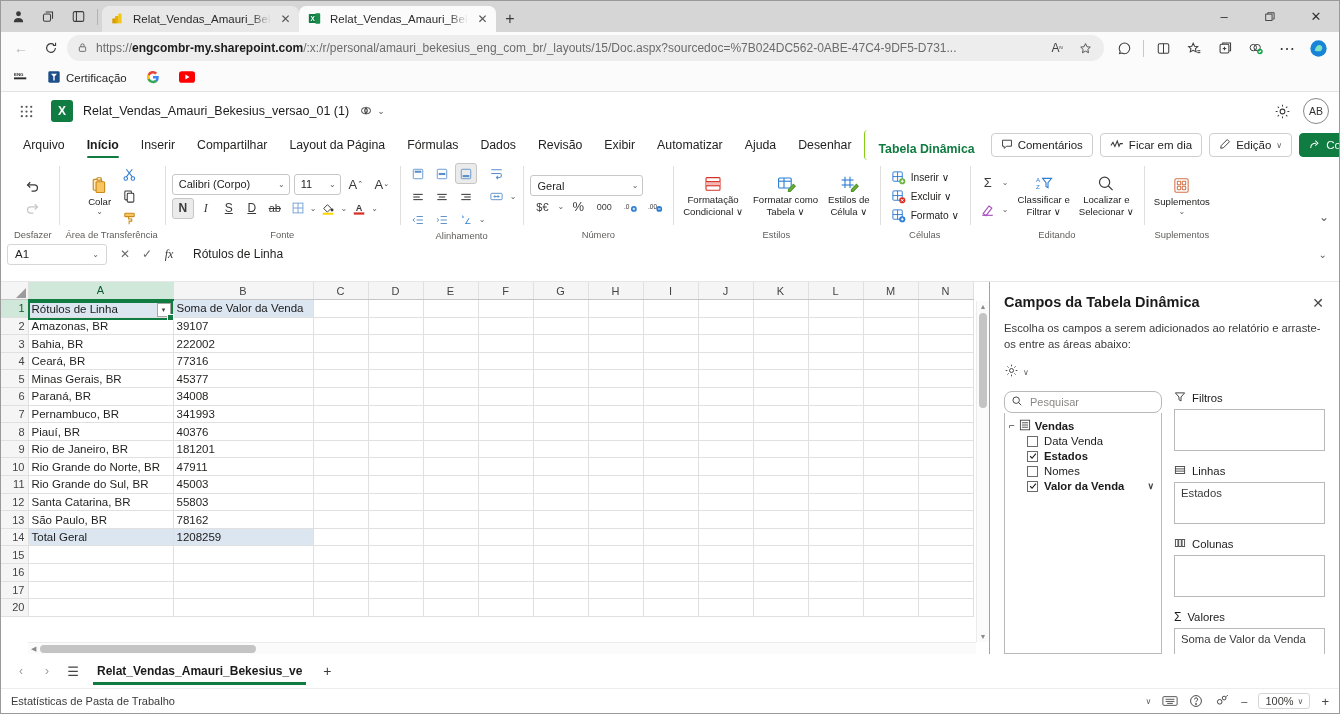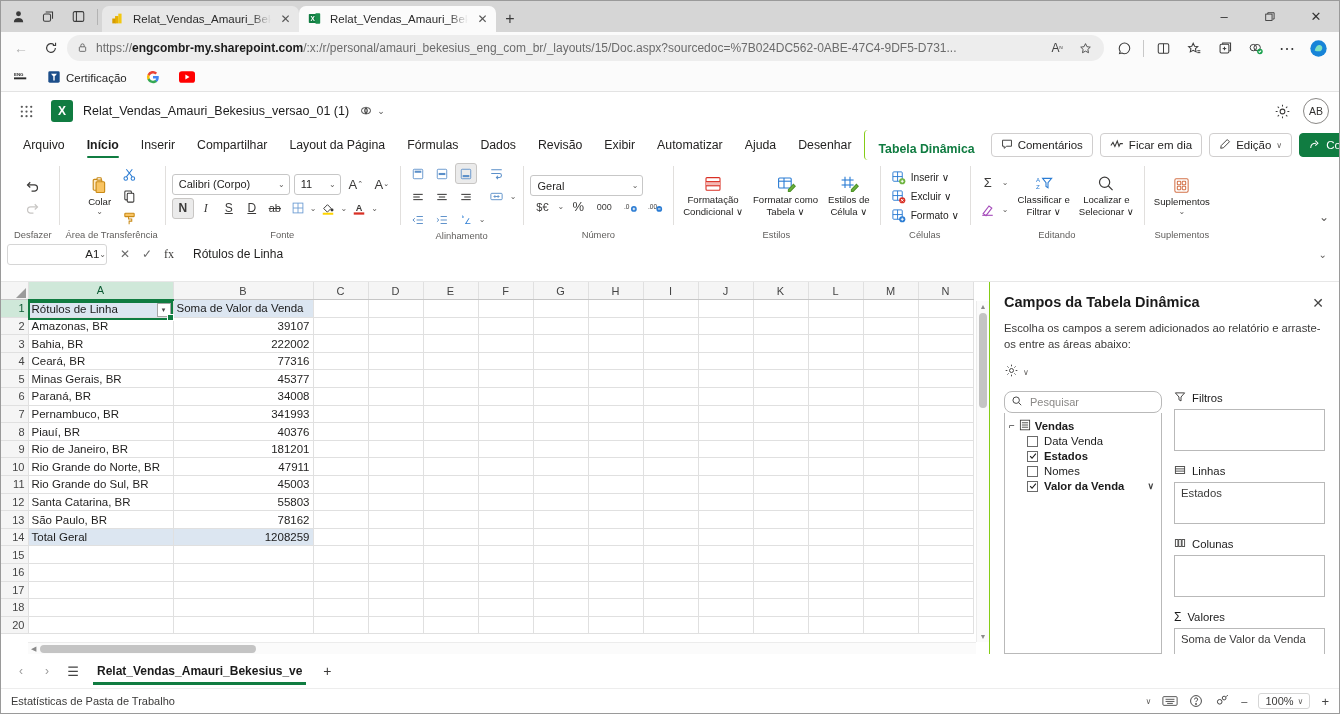--- a/index.html
+++ b/index.html
@@ -76,42 +76,42 @@
   .stack{display:flex;flex-direction:column;gap:1px;}
   .minibtn{display:flex;align-items:center;gap:4px;padding:1px 4px;border-radius:3px;font-size:10.2px;color:#252423;}
   .sqbtn{width:22px;height:21px;display:flex;align-items:center;justify-content:center;border-radius:3px;color:#3b3a39;font-size:12px;}
   .sqbtn.on{background:#ebebeb;border:1px solid #c8c6c4;}
   .caret{font-size:8px;color:#605e5c;}
   .fontbox{height:21px;border:1px solid #c7c7c7;border-radius:3px;display:flex;align-items:center;justify-content:space-between;padding:0 4px 0 6px;font-size:11px;color:#252423;background:#fff;}
   .ribbon-collapse{position:absolute;right:10px;bottom:18px;color:#605e5c;font-size:12px;}
 
   
   .fbar{height:26px;display:flex;align-items:center;gap:0;padding:0 6px 2px;background:#fff;}
-  .namebox{width:100px;height:21px;border:1px solid #d6d6d6;border-radius:3px;display:flex;align-items:center;justify-content:flex-end;padding:0 0 0 7px;font-size:11.5px;background:#fff;}
+  .namebox{width:100px;height:21px;border:1px solid #d6d6d6;border-radius:3px;display:flex;align-items:center;justify-content:space-between;padding:0 7px 0 7px;font-size:11.5px;background:#fff;}
   .fbtns{display:flex;align-items:center;gap:2px;padding:0 8px;}
   .fbtn{width:20px;height:20px;display:flex;align-items:center;justify-content:center;font-size:12px;color:#6b6b6b;}
-  .fx{font-family:"Liberation Serif",serif;font-size:12px;color:#3b3a39;}
+  .fx{font-style:italic;font-family:"Liberation Serif",serif;font-size:12px;color:#3b3a39;}
   .finput{flex:1;font-size:12px;color:#201f1e;padding-left:6px;height:21px;display:flex;align-items:center;}
   .fbar-caret{color:#605e5c;font-size:10px;padding:0 6px;}
 
   
   .sheet-wrap{position:absolute;left:0;right:0;top:281px;bottom:59px;display:flex;background:#fff;}
   .gridpane{position:relative;flex:1;overflow:hidden;background:#fff;}
   table.grid{border-collapse:collapse;table-layout:fixed;font-size:11.5px;}
   table.grid td, table.grid th{border-right:1px solid #e0e0e0;border-bottom:1px solid #e0e0e0;height:17.6px;padding:0 3px;font-weight:400;overflow:hidden;white-space:nowrap;}
   .corner{width:27px;background:#f5f5f5;border-bottom:1px solid #c6c6c6 !important;position:relative;}
   .corner svg{position:absolute;right:2px;bottom:1px;}
   th.colh{background:#f5f5f5;color:#444;text-align:center;font-size:11px;height:19px;border-bottom:1px solid #c6c6c6 !important;font-weight:400;}
   th.colh.sel{background:#cfe8d9;color:#0b5a32;border-bottom:2px solid #107c41 !important;}
   td.rowh{background:#f5f5f5;color:#444;text-align:right;font-size:11px;width:27px;padding-right:5px;border-right:1px solid #c6c6c6;}
   td.rowh.sel{background:#cfe8d9;color:#0b5a32;}
   td.cell{background:#fff;}
   td.hdrcell{background:#dce6f1;font-weight:700;color:#1b1b1b;}
   td.totcell{background:#dce6f1;font-weight:700;color:#1b1b1b;}
-  td.num{text-align:right;padding-right:5px;}
+  td.num{text-align:left;padding-right:5px;}
   .selbox{position:absolute;left:27px;top:19px;width:145px;height:18.6px;border:2px solid #107c41;pointer-events:none;z-index:6;}
   .selbox::after{content:"";position:absolute;right:-3px;bottom:-3px;width:5px;height:5px;background:#107c41;border:1px solid #fff;}
   .filterbtn{position:absolute;right:2px;top:2px;width:14px;height:14px;border:1px solid #a6a6a6;background:#fff;display:flex;align-items:center;justify-content:center;font-size:7px;color:#444;}
 
   
   .vsb{position:absolute;right:0;top:19px;bottom:12px;width:13px;background:#fbfbfb;border-left:1px solid #ececec;display:flex;flex-direction:column;align-items:center;justify-content:space-between;}
   .vsb .thumb{position:absolute;top:12px;width:8px;height:95px;background:#c4c4c4;border-radius:4px;}
   .vsb .ar{font-size:7px;color:#8a8a8a;padding:2px 0;}
   .hsb{position:absolute;left:27px;right:13px;bottom:0;height:12px;background:#fbfbfb;border-top:1px solid #ececec;display:flex;align-items:center;}
   .hsb .thumb{position:absolute;left:12px;width:216px;height:8px;background:#c4c4c4;border-radius:4px;}
@@ -1130,37 +1130,20 @@
               <td class="cell"></td>
               <td class="cell"></td>
               <td class="cell"></td>
               <td class="cell"></td>
               <td class="cell"></td>
               <td class="cell"></td>
               <td class="cell"></td>
               <td class="cell"></td>
             </tr>
             <tr>
-              <td class="rowh">18</td>
-              <td class="cell"></td>
-              <td class="cell num"></td>
-              <td class="cell"></td>
-              <td class="cell"></td>
-              <td class="cell"></td>
-              <td class="cell"></td>
-              <td class="cell"></td>
-              <td class="cell"></td>
-              <td class="cell"></td>
-              <td class="cell"></td>
-              <td class="cell"></td>
-              <td class="cell"></td>
-              <td class="cell"></td>
-              <td class="cell"></td>
-            </tr>
-            <tr>
               <td class="rowh">20</td>
               <td class="cell"></td>
               <td class="cell num"></td>
               <td class="cell"></td>
               <td class="cell"></td>
               <td class="cell"></td>
               <td class="cell"></td>
               <td class="cell"></td>
               <td class="cell"></td>
               <td class="cell"></td>

